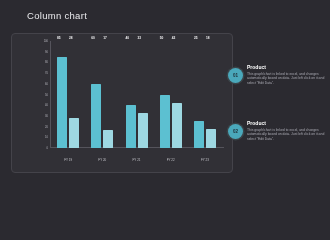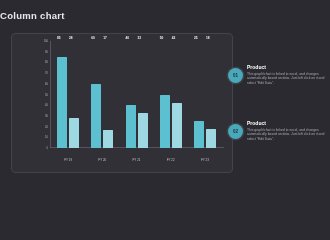--- a/index.html
+++ b/index.html
@@ -11,23 +11,23 @@
   }
   .slide {
     position: relative;
     width: 330px; height: 186px;
     background: #2b2a30;
   }
 
   
   .slide-title {
     position: absolute;
-    left: 0; top: 10px;
+    left: 27px; top: 10px;
     font-size: 9.5px;
-    font-weight: bold;
+    font-weight: normal;
     color: #e9e9ec;
     letter-spacing: 0.3px;
   }
 
   
   .chart-card {
     position: absolute;
     left: 11px; top: 33px;
     width: 222px; height: 140px;
     background: #313036;

